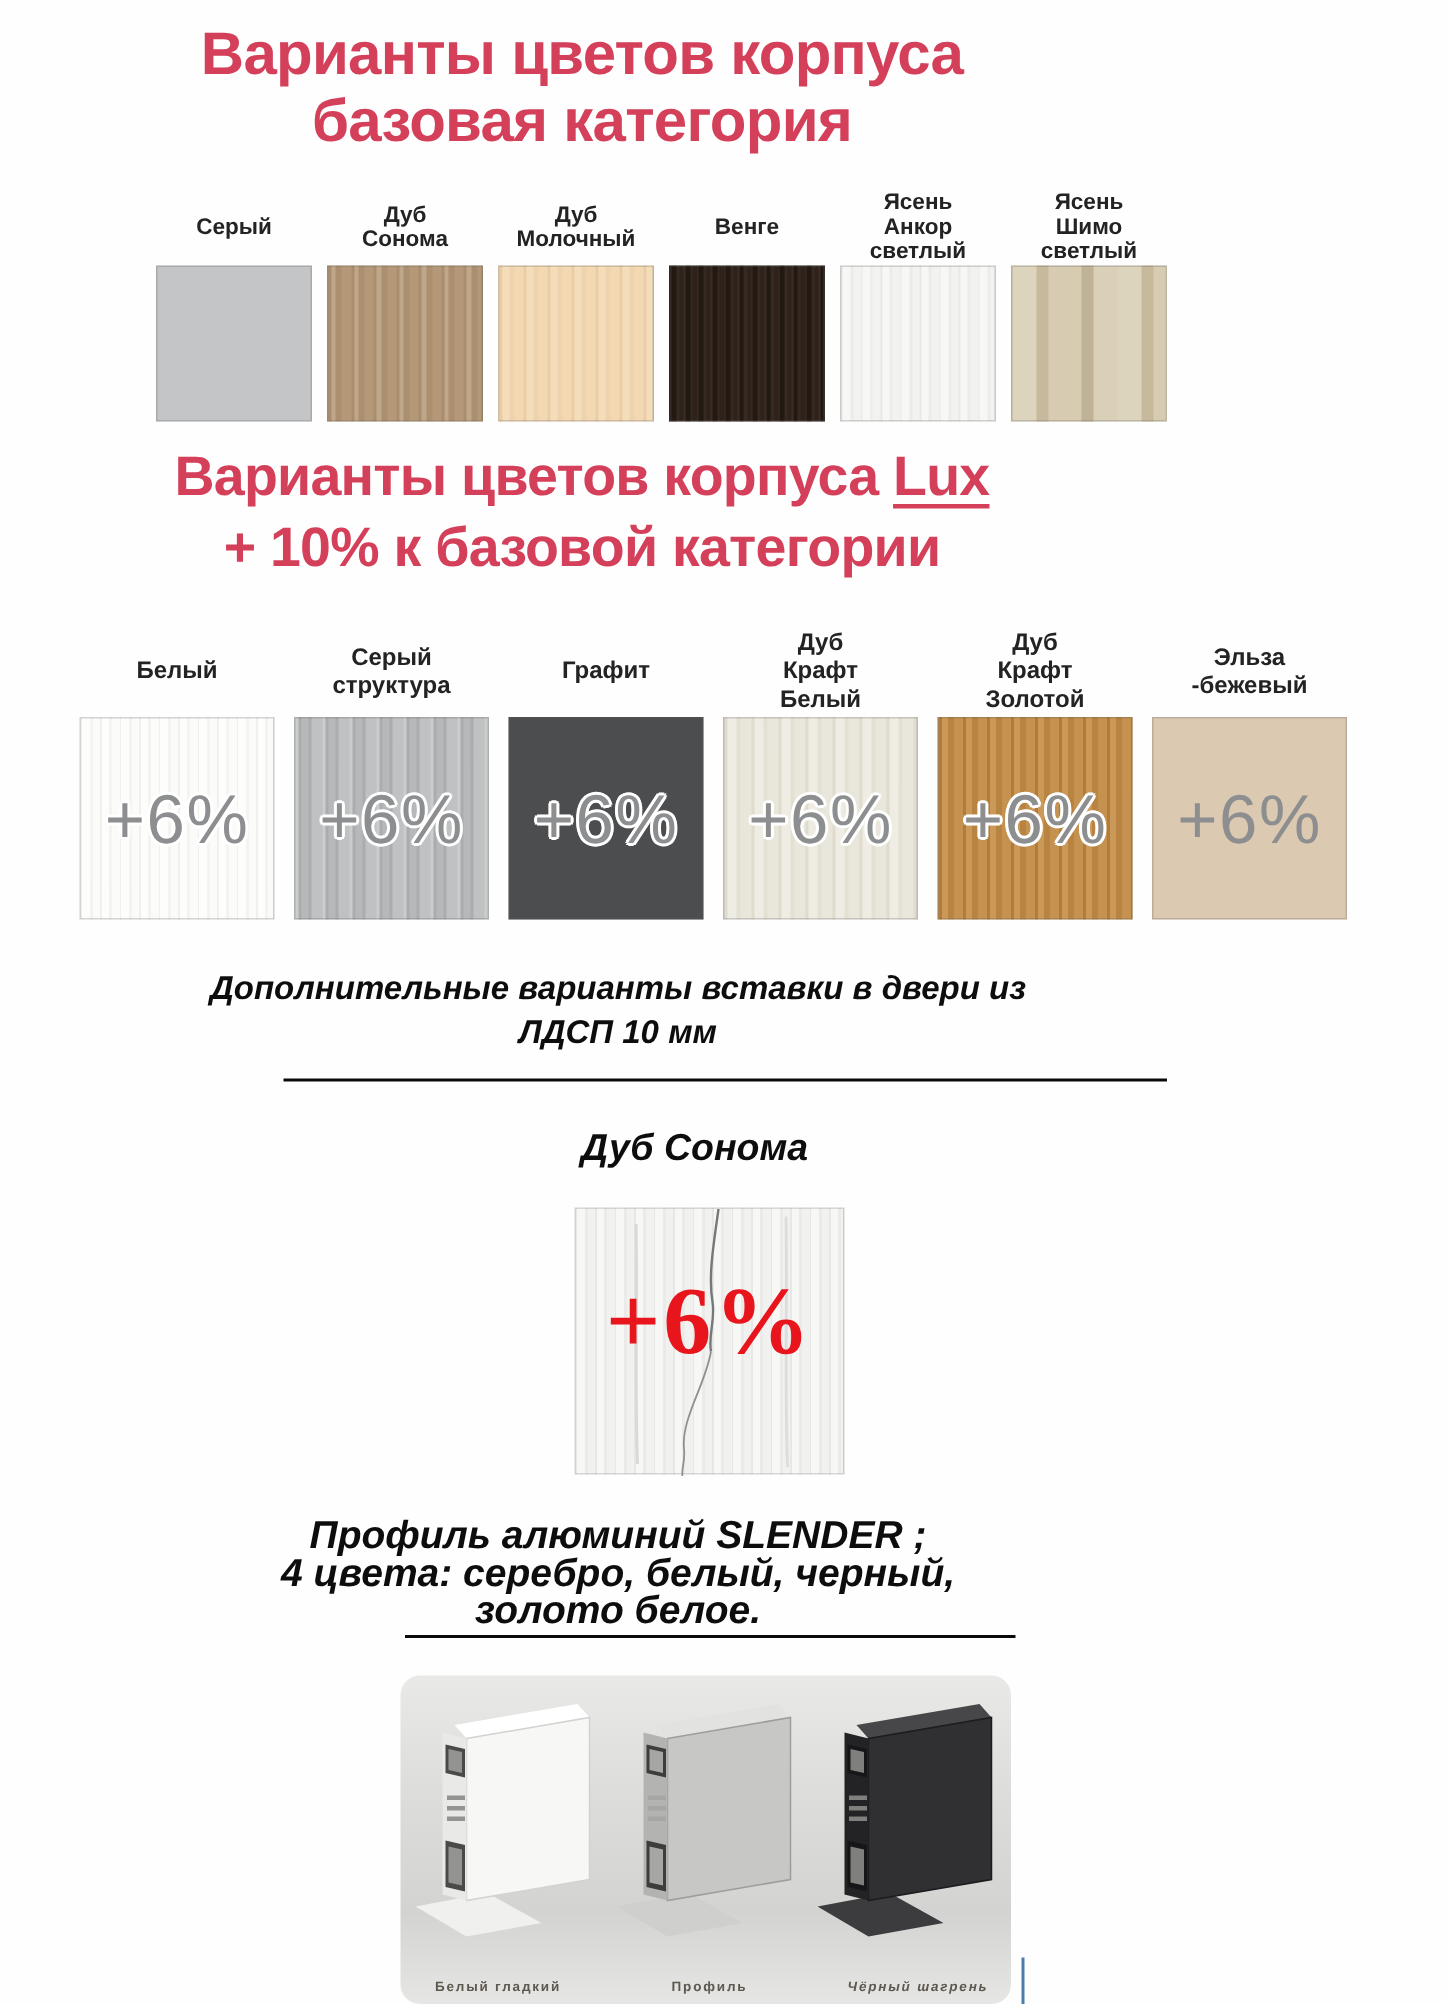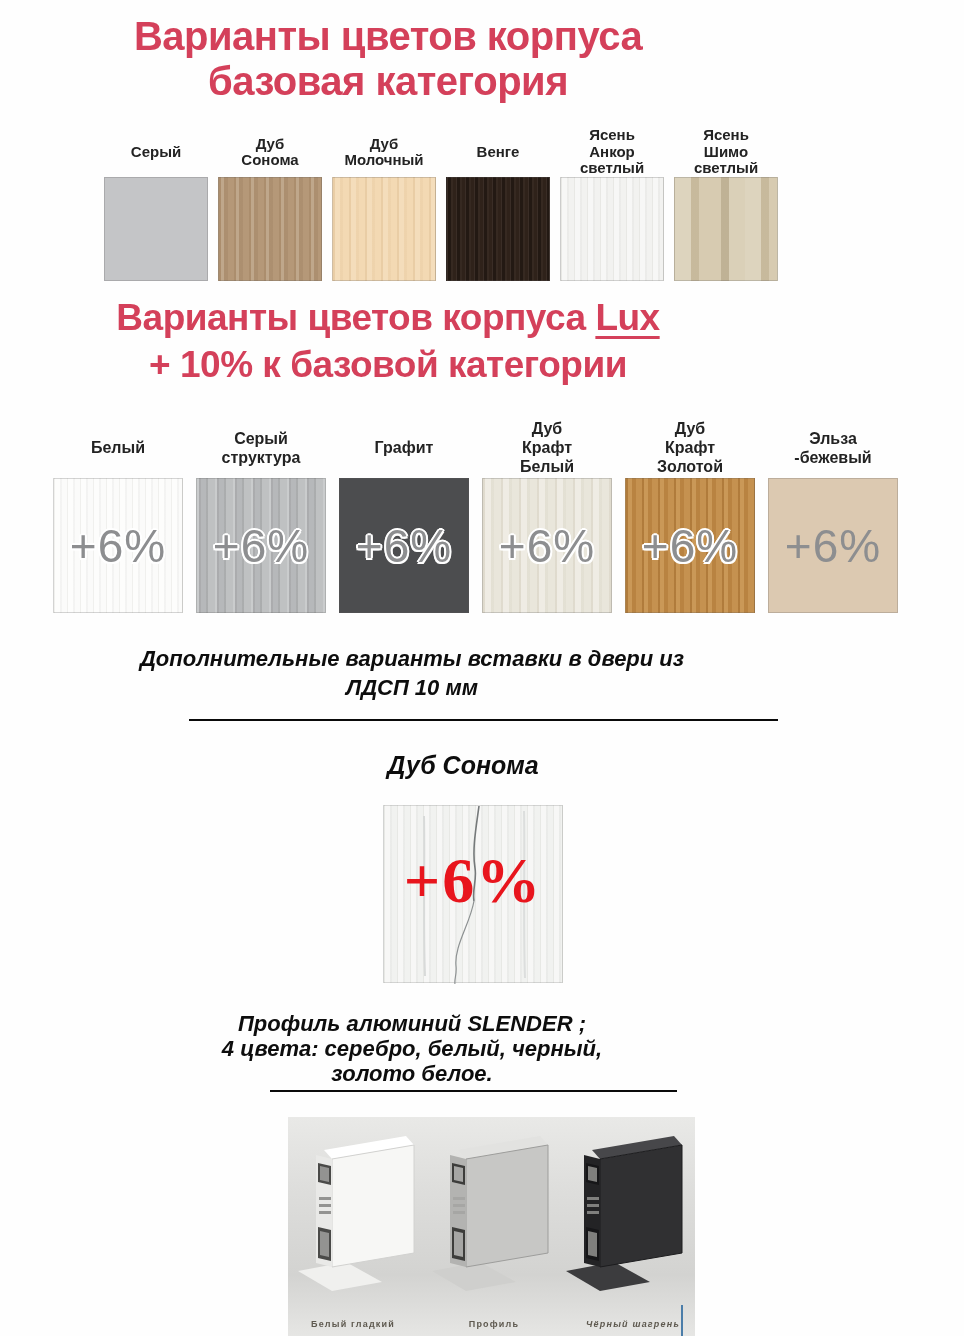--- a/index.html
+++ b/index.html
@@ -71,26 +71,27 @@
     display:flex; align-items:flex-start; justify-content:center;
   }
   .elsa-crack { position:absolute; left:0; top:0; }
   .elsa-surcharge {
     position:relative; margin-top:38px;
     font-family:"Liberation Serif", serif; font-weight:700;
     font-size:64px; color:#e8151d; letter-spacing:2px;
   }
 
   
-  .profile-heading { top:1011px; font-size:22px; line-height:25px; }
+  .profile-heading { top:1011px; font-size:26px; line-height:25px; }
   .rule-2 { left:270px; top:1090px; width:407px; }
   .photo {
-    position:absolute; left:288px; top:1117px; width:407px; height:219px;
+    position:absolute; left:267px; top:1117px; width:407px; height:219px;
     background:linear-gradient(180deg,#e9e9e7 0%, #dddddb 35%, #d3d3d1 72%, #e6e6e4 100%);
     overflow:hidden;
+    border-radius:13px;
   }
   .profile-render { position:absolute; top:10px; }
   .pr-1 { left:6px; }
   .pr-2 { left:140px; }
   .pr-3 { left:274px; }
   .photo-label {
     position:absolute; bottom:7px; text-align:center;
     font-size:9px; font-weight:700; letter-spacing:1.2px; color:#5e594f;
   }
   .pl-1 { left:13px;  width:104px; }

